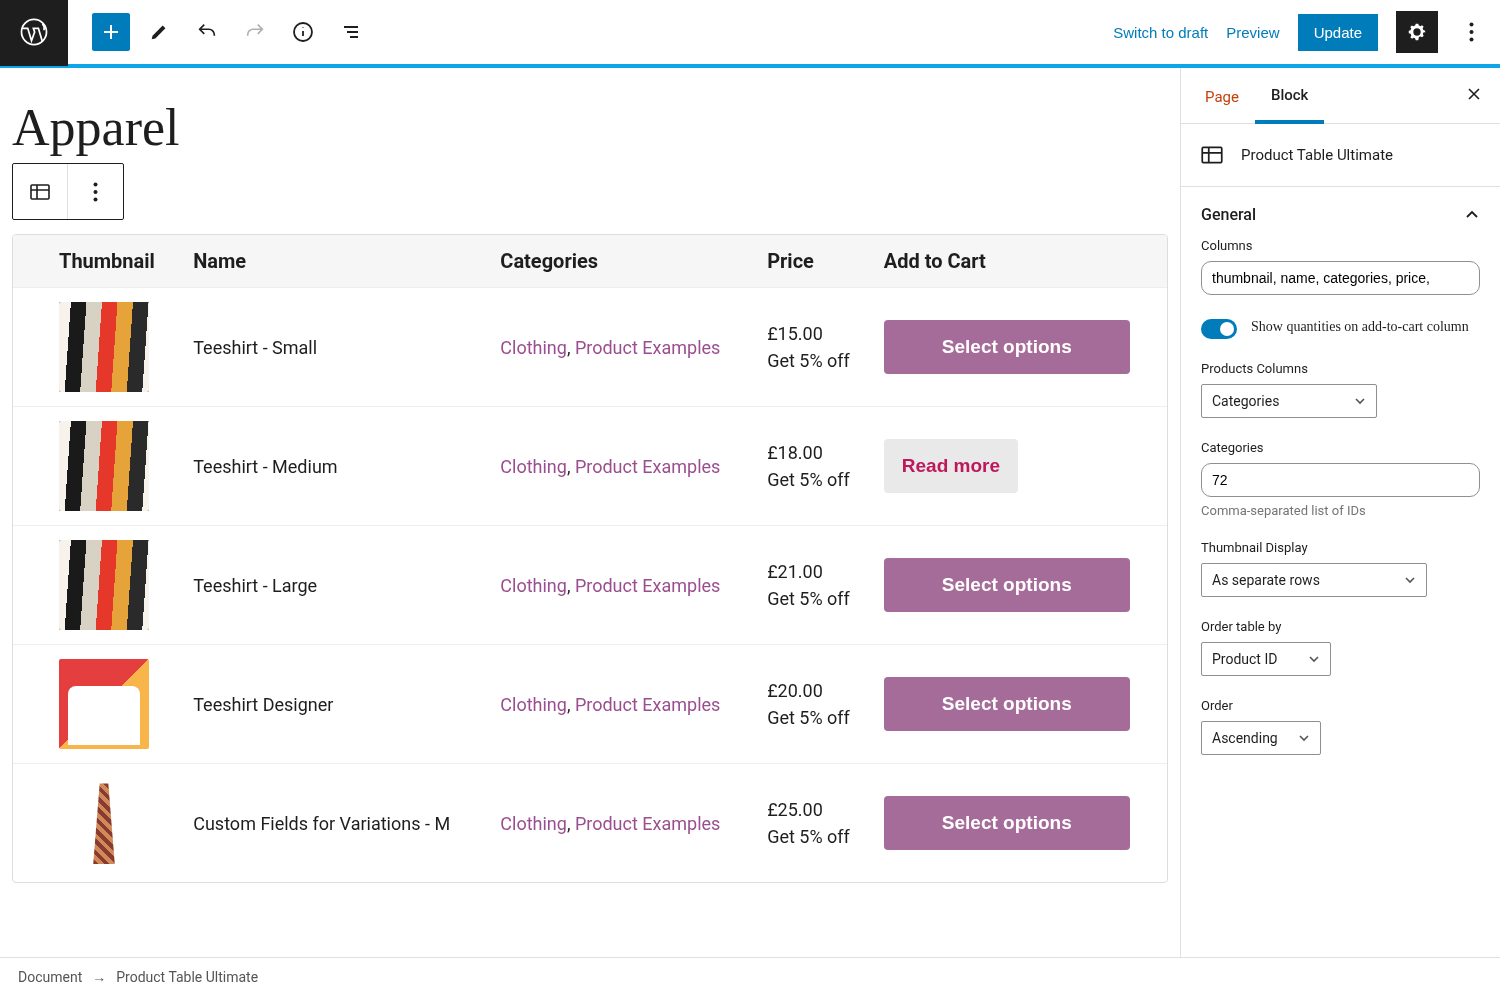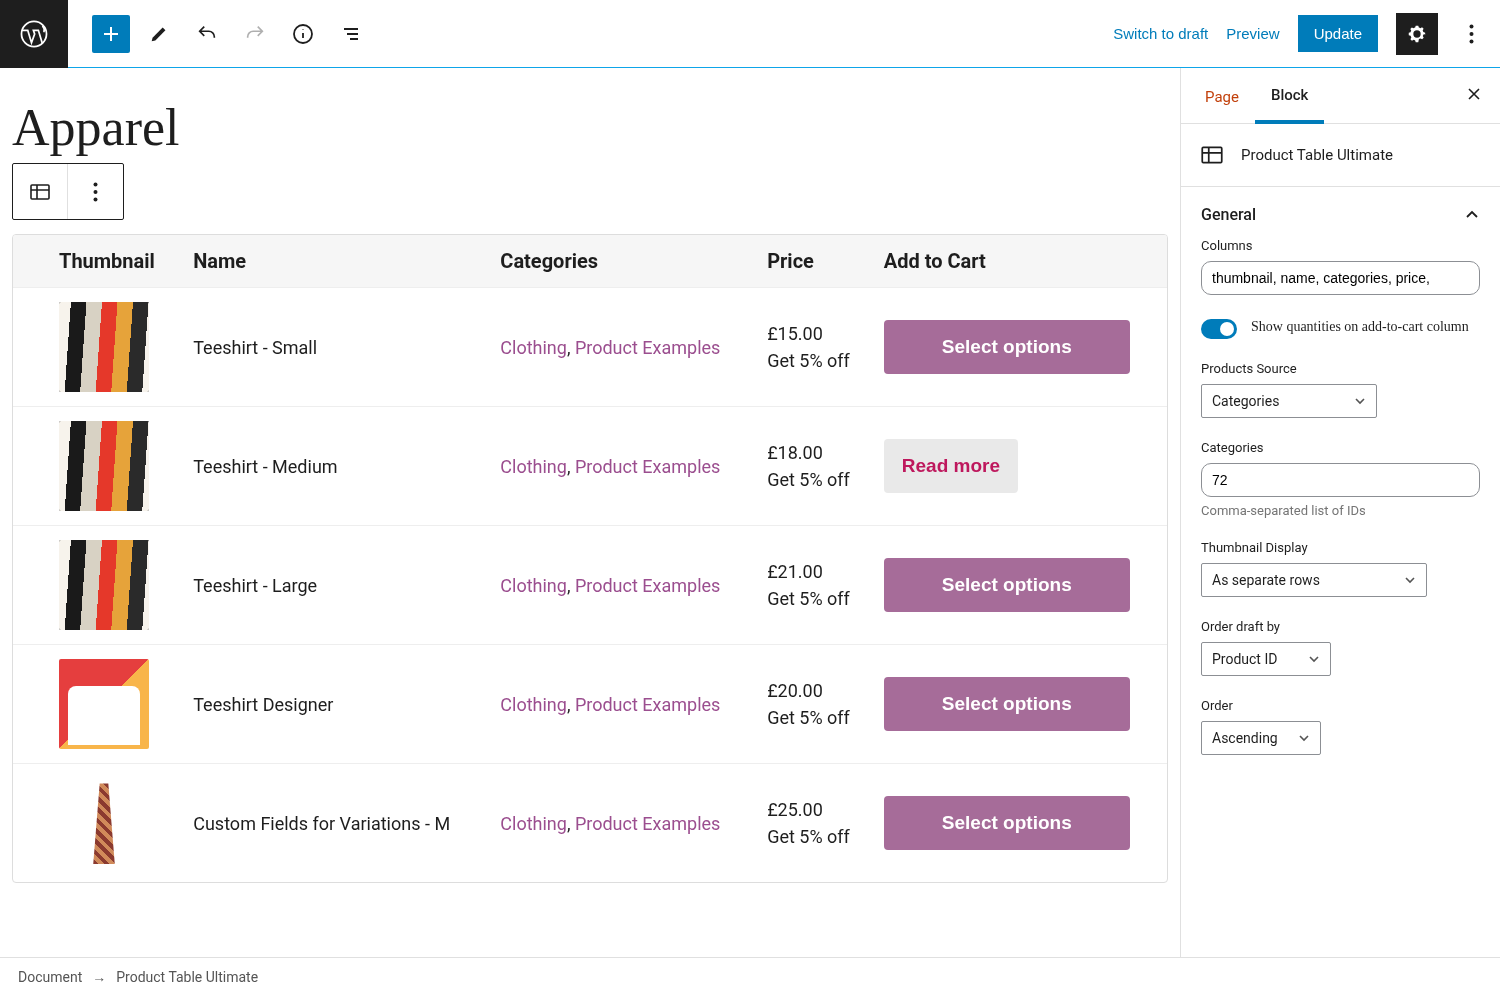--- a/index.html
+++ b/index.html
@@ -1,19 +1,19 @@
 <!DOCTYPE html>
 <html><head>
 <meta charset="utf-8">
 <style>
   * { box-sizing: border-box; margin: 0; padding: 0; }
   body { font-family: -apple-system, BlinkMacSystemFont, "Segoe UI", Roboto, sans-serif; background: #fff; color: #1e1e1e; overflow: hidden; }
 
   
-  .topbar { height: 68px; display: flex; align-items: center; border-bottom: 1px solid #0ea5e9; }
+  .topbar { height: 68px; display: flex; align-items: center; border-bottom: 4px solid #0ea5e9; }
   .wp-logo { width: 68px; height: 68px; background: #1e1e1e; display: flex; align-items: center; justify-content: center; color: #fff; }
   .tb-left { display: flex; align-items: center; gap: 10px; padding-left: 24px; }
   .tb-btn { width: 38px; height: 38px; display: flex; align-items: center; justify-content: center; border-radius: 2px; background: none; border: none; cursor: pointer; color: #1e1e1e; }
   .tb-add { background: #007cba; color: #fff; }
   .tb-spacer { flex: 1; }
   .tb-right { display: flex; align-items: center; gap: 18px; padding-right: 14px; }
   .tb-link { color: #007cba; font-size: 15px; cursor: pointer; background: none; border: none; }
   .tb-update { background: #007cba; color: #fff; padding: 10px 16px; font-size: 15px; border: none; cursor: pointer; }
   .tb-settings { width: 42px; height: 42px; background: #1e1e1e; color: #fff; display: flex; align-items: center; justify-content: center; cursor: pointer; }
   .tb-more { width: 30px; height: 40px; display: flex; align-items: center; justify-content: center; cursor: pointer; }
@@ -254,21 +254,21 @@
         <label class="sb-label">Columns</label>
         <input class="sb-input" value="thumbnail, name, categories, price," style="">
       </div>
 
       <div class="sb-field sb-toggle-row">
         <div class="sb-toggle"></div>
         <div class="sb-toggle-label">Show quantities on add-to-cart column</div>
       </div>
 
       <div class="sb-field">
-        <label class="sb-label">Products Source</label>
+        <label class="sb-label">Products Columns</label>
         <div class="sb-select narrow">
           <span>Categories</span>
           <svg width="12" height="12" viewBox="0 0 12 12" stroke="#555" stroke-width="1.6" fill="none">
               <path d="M2 4l4 4 4-4"></path>
             </svg>
         </div>
       </div>
 
       <div class="sb-field">
         <label class="sb-label">Categories</label>
@@ -280,21 +280,21 @@
         <label class="sb-label">Thumbnail Display</label>
         <div class="sb-select" style="width:226px">
           <span>As separate rows</span>
           <svg width="12" height="12" viewBox="0 0 12 12" stroke="#555" stroke-width="1.6" fill="none">
               <path d="M2 4l4 4 4-4"></path>
             </svg>
         </div>
       </div>
 
       <div class="sb-field">
-        <label class="sb-label">Order draft by</label>
+        <label class="sb-label">Order table by</label>
         <div class="sb-select mid">
           <span>Product ID</span>
           <svg width="12" height="12" viewBox="0 0 12 12" stroke="#555" stroke-width="1.6" fill="none">
               <path d="M2 4l4 4 4-4"></path>
             </svg>
         </div>
       </div>
 
       <div class="sb-field">
         <label class="sb-label">Order</label>

